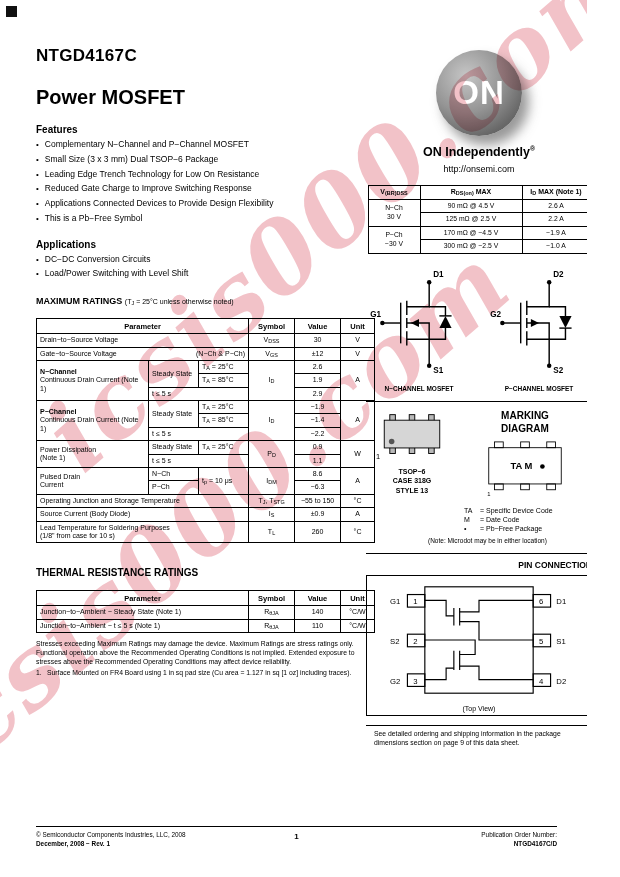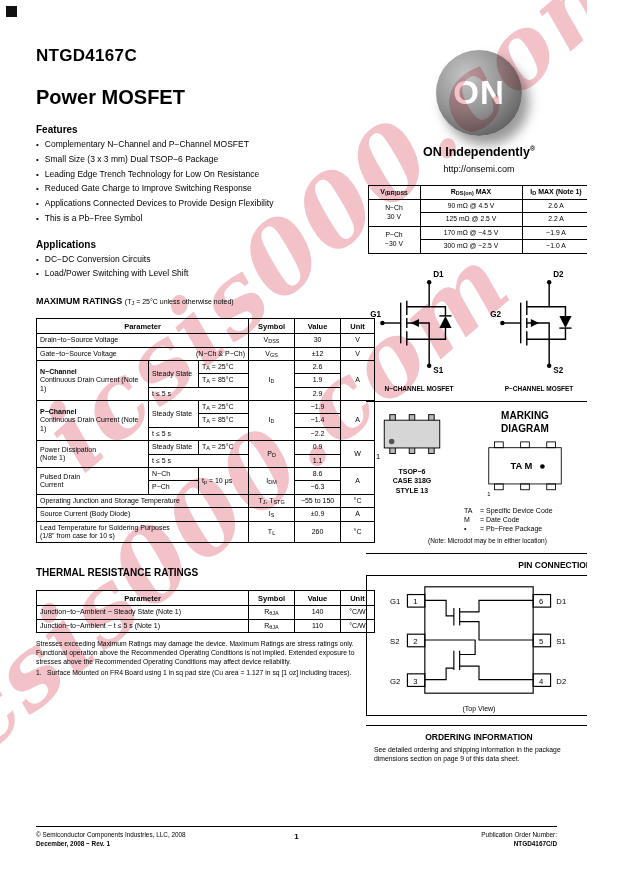--- a/index.html
+++ b/index.html
@@ -495,21 +495,20 @@
           <text x="8" y="106">G2</text>
           <text x="180" y="24">D1</text>
           <text x="180" y="65">S1</text>
           <text x="180" y="106">D2</text>
         </g>
       </svg>
       <div class="pc-view">(Top View)</div>
     </div>
 
     <div class="rule"></div>
-    <div class="oi-title">ORDERING INFORMATION</div>
     <div class="oi-body">See detailed ordering and shipping information in the package dimensions section on page 9 of this data sheet.</div>
   </div>
 
   <div class="footer">
     <div class="f-rule"></div>
     <div class="f-row">
       <div class="f-left">
         <div>© Semiconductor Components Industries, LLC, 2008</div>
         <div class="b">December, 2008 − Rev. 1</div>
       </div>

